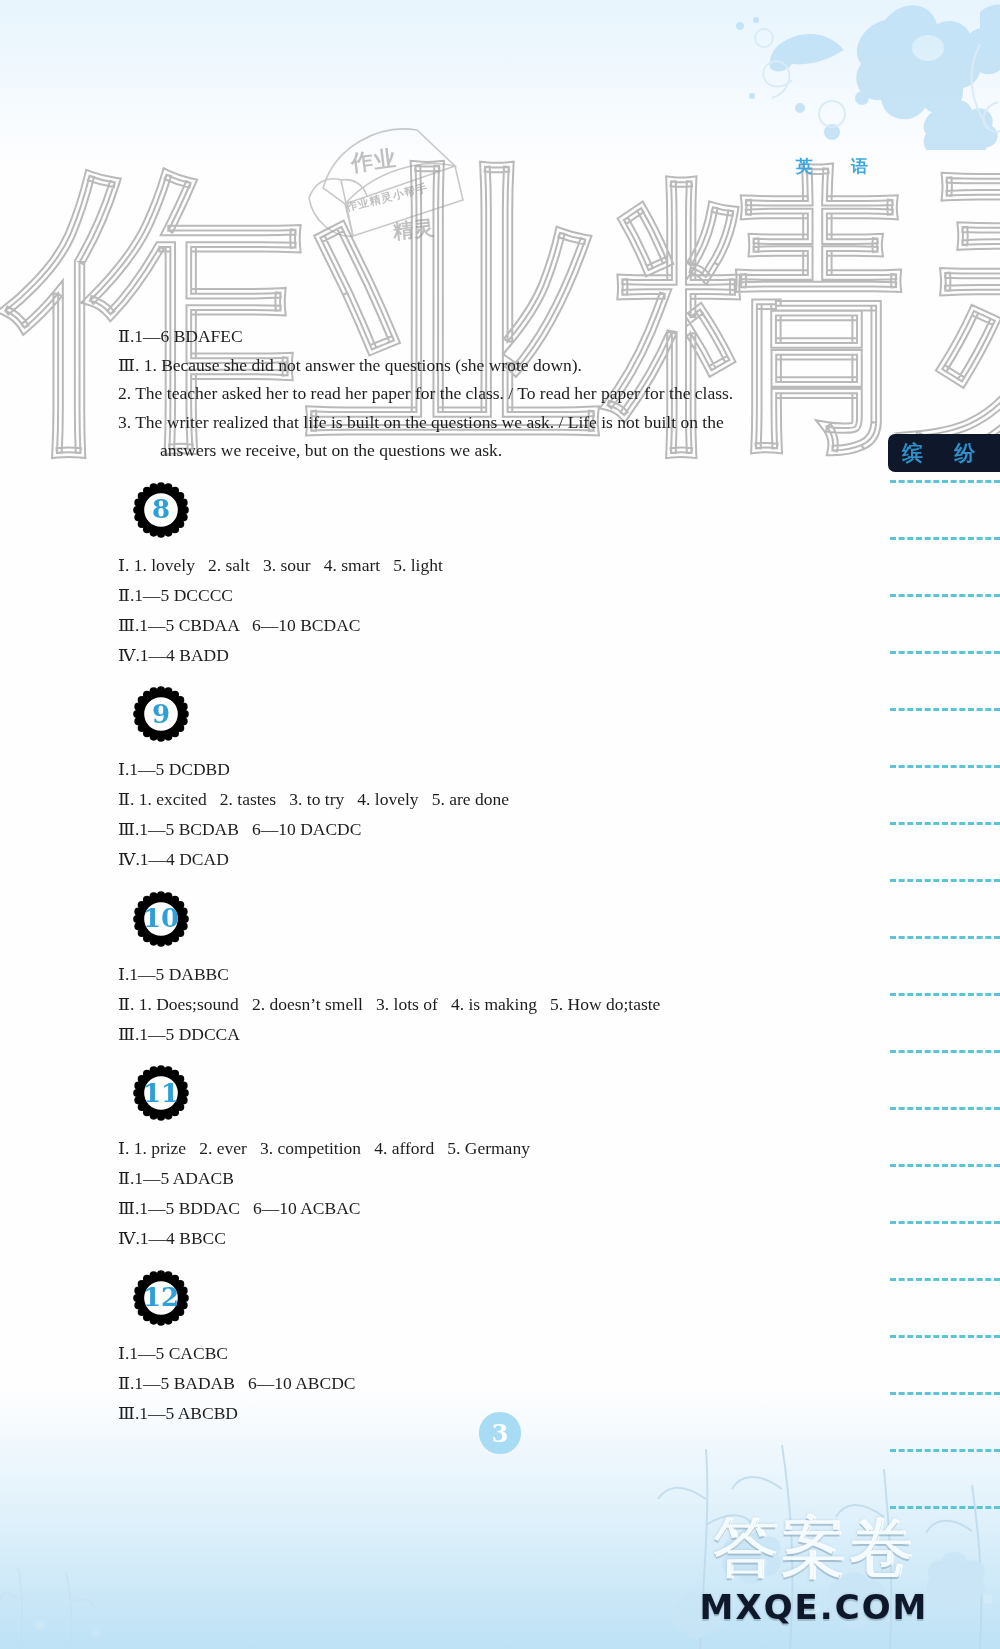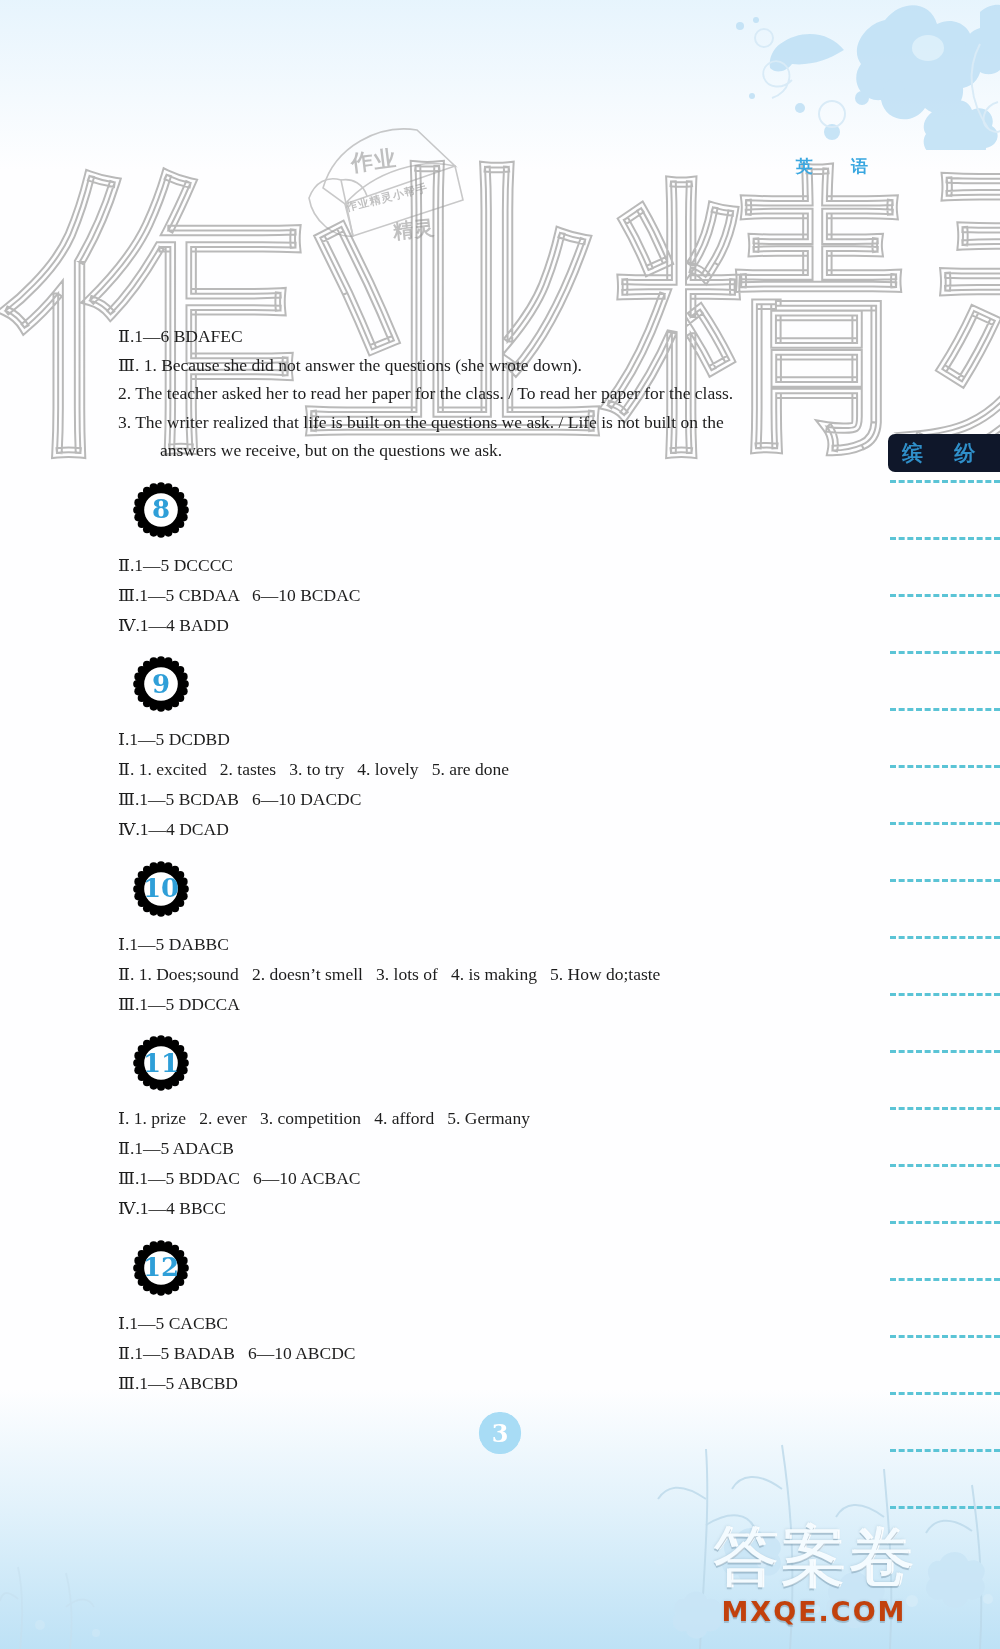--- a/index.html
+++ b/index.html
@@ -110,22 +110,22 @@
     position:absolute;right:36px;bottom:22px;text-align:center;width:300px;
     pointer-events:none;user-select:none;
   }
   .brand-cn{
     font-family:"DejaVu Sans",sans-serif;font-size:66px;font-weight:400;
     color:#f4fbff;letter-spacing:2px;line-height:1;
     text-shadow:0 2px 0 rgba(120,150,170,.45),2px 0 0 rgba(255,255,255,.9),0 0 3px rgba(110,140,160,.35);
   }
   .brand-en{
     margin-top:6px;
-    font-family:"DejaVu Sans",sans-serif;font-size:27px;font-weight:700;
-    color:#c2410c;letter-spacing:2px;
+    font-family:"DejaVu Sans",sans-serif;font-size:34px;font-weight:700;
+    color:#0f172a;letter-spacing:2px;
     text-shadow:0 2px 0 rgba(120,150,170,.45),0 0 3px rgba(110,140,160,.3);
   }
 </style>
 </head>
 <body>
 
 <div class="page">
 
   <div class="top-wash"></div>
   <div class="bottom-wash"></div>
@@ -274,20 +274,21 @@
               <circle cx="11.01" cy="37.33" r="7"></circle>
               <circle cx="16.83" cy="25.90" r="7"></circle>
               <circle cx="25.90" cy="16.83" r="7"></circle>
               <circle cx="37.33" cy="11.01" r="7"></circle>
               <circle cx="50" cy="50" r="41"></circle>
               <circle cx="50" cy="50" r="29" fill="#ffffff"></circle>
             </svg>
             <div class="num">8</div>
           </div>
           <div class="blk">
+            <div class="ln">Ⅰ. 1. lovely   2. salt   3. sour   4. smart   5. light</div>
             <div class="ln">Ⅱ.1—5 DCCCC</div>
             <div class="ln">Ⅲ.1—5 CBDAA   6—10 BCDAC</div>
             <div class="ln">Ⅳ.1—4 BADD</div>
           </div>
         </div>
         <div>
           <div class="unit">
             <svg class="gear" viewBox="0 0 100 100">
               <circle cx="50.00" cy="9.00" r="7"></circle>
               <circle cx="62.67" cy="11.01" r="7"></circle>

